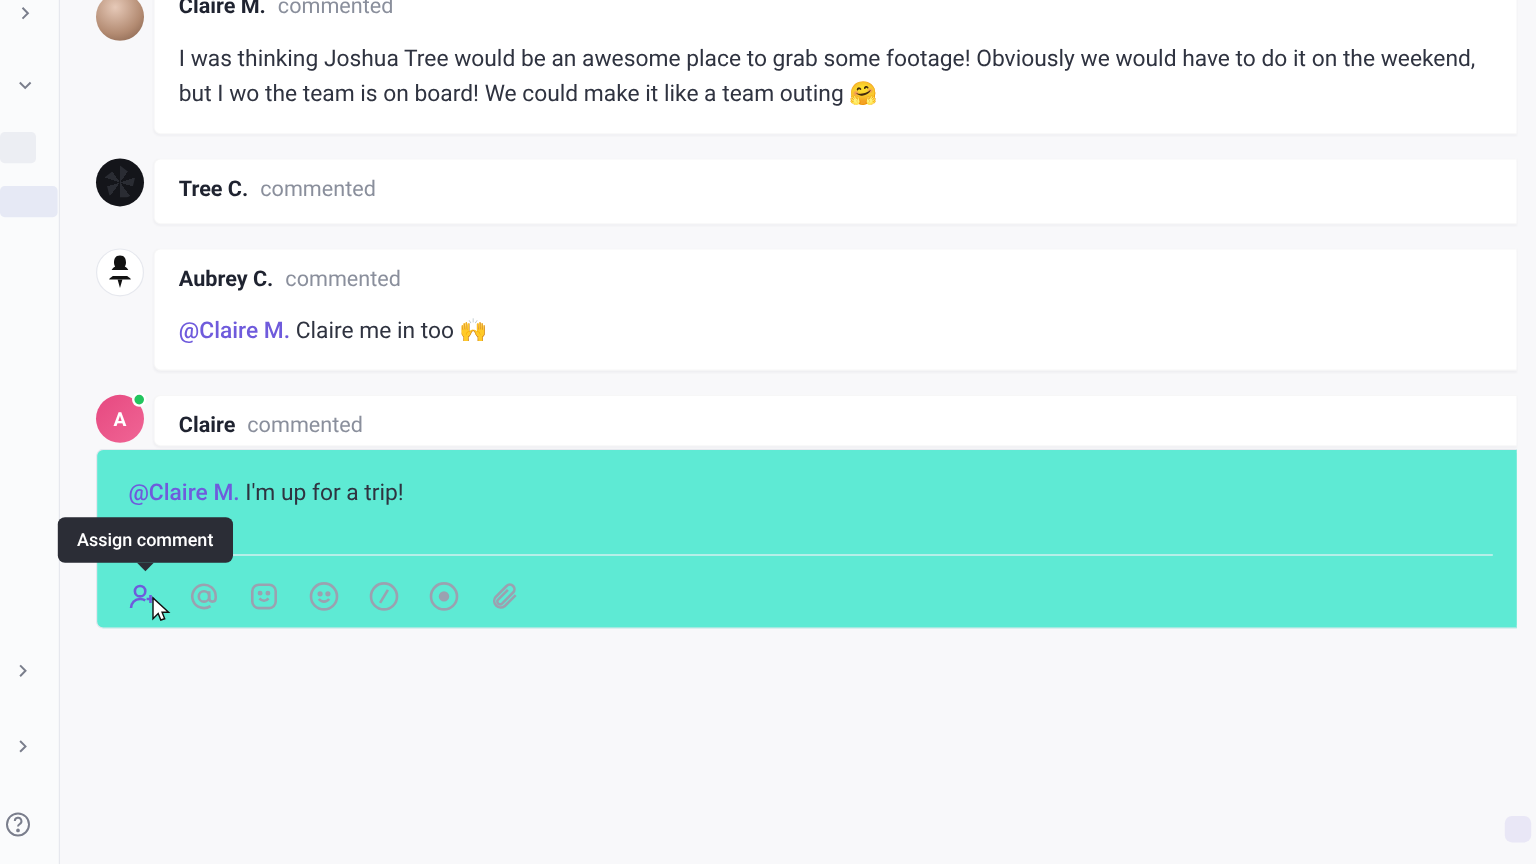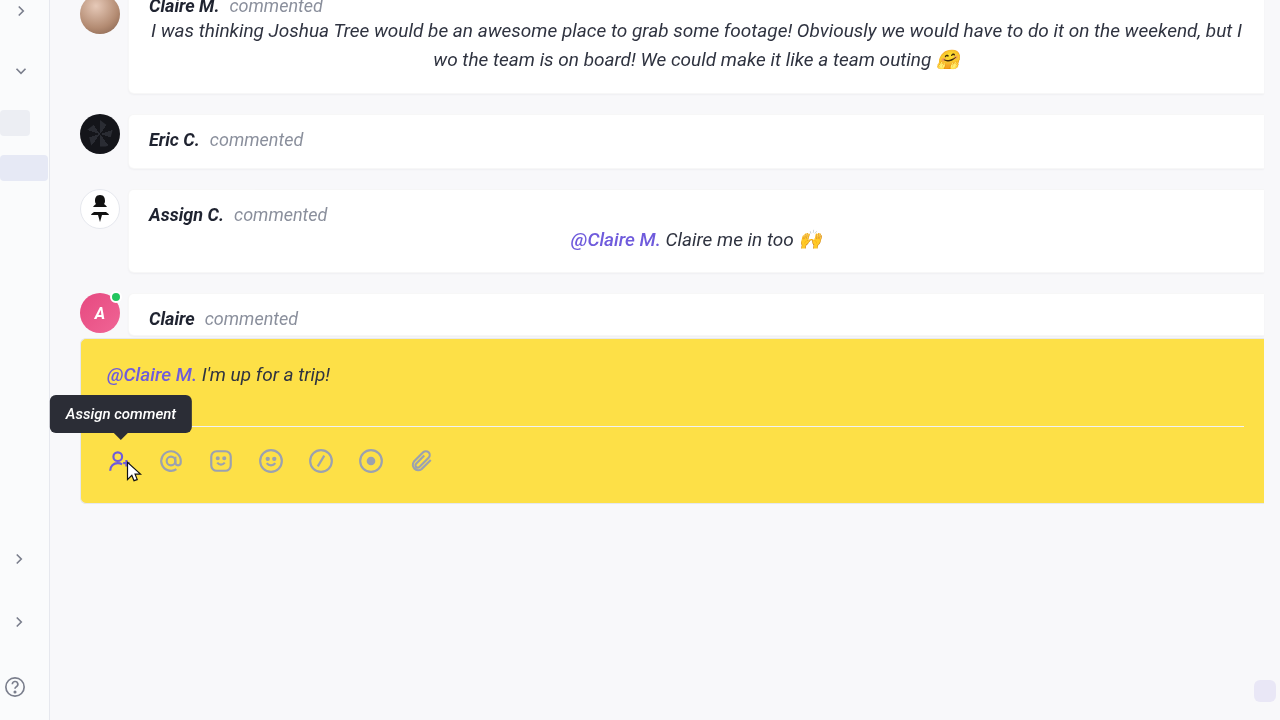--- a/index.html
+++ b/index.html
@@ -75,21 +75,20 @@
     cursor: pointer;
   }
 
   .content {
     position: absolute;
     left: 50px;
     top: 0;
     right: 16px;
     height: 584px;
     padding-left: 30px;
-    font-style: italic;
   }
 
   .comment {
     position: relative;
     display: flex;
     align-items: flex-start;
     min-height: 40px;
   }
   .comment .avatar {
     width: 40px;
@@ -130,48 +129,48 @@
     border:1px solid rgba(0,0,0,0.03);
     border-right:none;
     box-shadow: 0 1px 2px rgba(16,24,40,0.04);
     padding: 14px 20px 18px 20px;
     min-width: 0;
   }
   .bubble.first { border-top-left-radius:0; padding-top:0;}
   .bubble .header { display:flex; align-items:center; gap:10px; }
   .bubble .author { font-weight:700; color:#1f2330; font-size:18px;}
   .bubble .meta { color:#8a8f9c; font-size:18px; font-weight:400;}
-  .bubble .body { font-size:19px; line-height:1.55; color:#2f3340; white-space:normal;text-align:center;}
+  .bubble .body { margin-top:18px; font-size:19px; line-height:1.55; color:#2f3340; white-space:normal;}
   .mention { color:#6f5bdc; font-weight:500; }
 
   .comment + .comment { margin-top: 20px; }
 
   .editor-wrap {
     margin-top:2px;
     margin-left:0;
-    background:#fde047;
+    background:#5eead4;
     border:1px solid #e6e8ee;
     border-right:none;
     border-radius:6px 0 0 6px;
-    padding:10px 20px 28px 26px;
+    padding:10px 20px 12px 26px;
     position: relative;
   }
   .editor-text { font-size:19px; line-height:1.5; color:#2f3340; padding-top:12px; padding-bottom:26px;}
   .toolbar {
     display:flex;
     align-items:center;
     gap:22px;
     padding-top:20px;
     border-top:1px solid #f0f2f6;
     margin-top:10px;
   }
   .tool-btn {
     width:28px; height:28px;
     color:#9ba1b0;
-    display:flex; align-items:center; justify-content:center;
+    display:flex; align-items:center; justify-content:flex-start;
     cursor:pointer;
     position:relative;
   }
   .tool-btn.active { color:#6f5bdc; }
   .tool-btn svg { width:26px; height:26px; }
   .tooltip {
     position:absolute;
     bottom:150%;
     left:50%;
     transform:translateX(-50%);
@@ -252,37 +251,37 @@
       <div class="body">
         <span>I was thinking Joshua Tree would be an awesome place to grab some footage! Obviously we would have to do it on the weekend, but I wo          the team is on board! We could make it like a team outing 🤗</span>
       </div>
     </div>
   </div>
 
   <div class="comment">
     <div class="avatar avatar-black"></div>
     <div class="bubble">
       <div class="header">
-        <span class="author">Eric C.</span>
+        <span class="author">Tree C.</span>
         <span class="meta">commented</span>
       </div>
     </div>
   </div>
 
   <div class="comment">
     <div class="avatar avatar-man">
       <svg width="30" height="34" viewBox="0 0 30 34">
           <path d="M15 3c4 0 5 3 5 6 0 2-1 3-1 3 2 1 3 3 3 3H8s1-2 3-3c0 0-1-1-1-3 0-3 1-6 5-6z" fill="#111"></path>
           <path d="M9 20c-4 3-4 3 0 3h12c4 0 4 0 0-3" fill="#111"></path>
           <path d="M13 23 15 30 17 23z" fill="#111"></path>
         </svg>
     </div>
     <div class="bubble">
       <div class="header">
-        <span class="author">Assign C.</span>
+        <span class="author">Aubrey C.</span>
         <span class="meta">commented</span>
       </div>
       <div class="body">
         <span class="mention">@Claire M.</span><span> Claire me in too 🙌</span>
       </div>
     </div>
   </div>
 
   <div class="comment">
     <div class="avatar avatar-pink">

